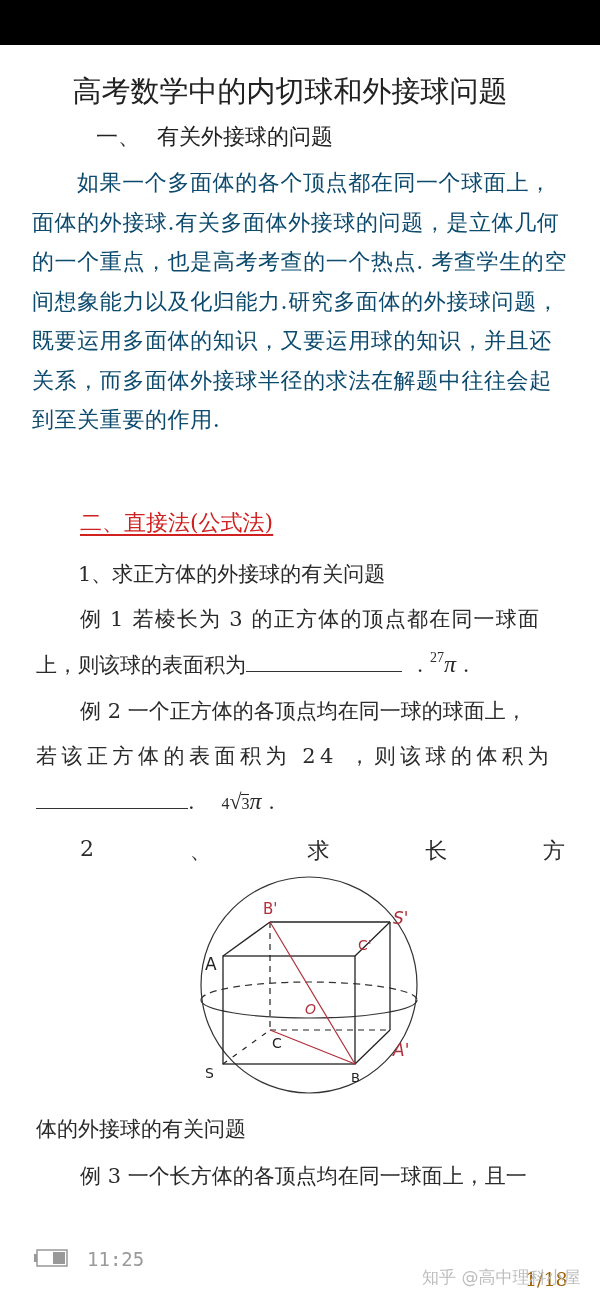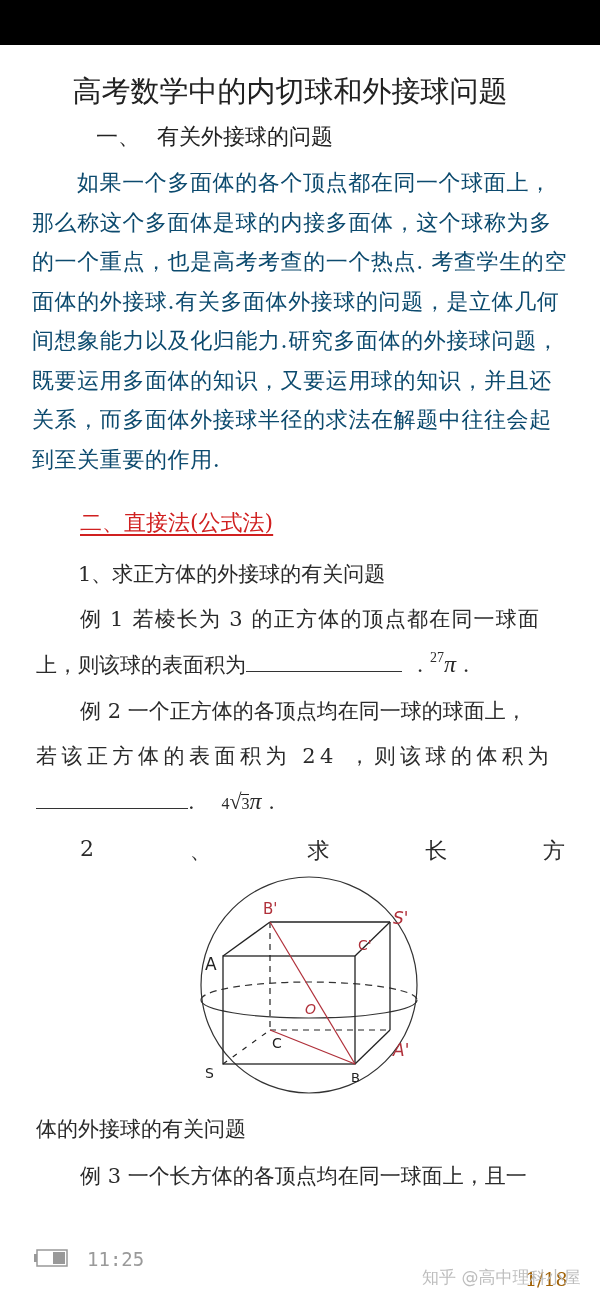--- a/index.html
+++ b/index.html
@@ -34,23 +34,22 @@
 
 <div class="title">高考数学中的内切球和外接球问题</div>
 
 <div class="sec1">
   <span class="num">一、</span>
   <span>有关外接球的问题</span>
 </div>
 
 <div class="para" style="top:163px;">
   <div class="line ind">如果一个多面体的各个顶点都在同一个球面上，</div>
-  <div class="line">那么称这个多面体是球的内接多面体，这个球称为多</div>
+  <div class="line">面体的外接球.有关多面体外接球的问题，是立体几何</div>
   <div class="line">的一个重点，也是高考考查的一个热点. 考查学生的空</div>
-  <div class="line">面体的外接球.有关多面体外接球的问题，是立体几何</div>
   <div class="line">间想象能力以及化归能力.研究多面体的外接球问题，</div>
   <div class="line">既要运用多面体的知识，又要运用球的知识，并且还</div>
   <div class="line">关系，而多面体外接球半径的求法在解题中往往会起</div>
   <div class="line">到至关重要的作用.</div>
 </div>
 
 <div class="red-h">二、直接法(公式法)</div>
 
 <div class="row" style="left:78px; top:560px;">1、求正方体的外接球的有关问题</div>
 

